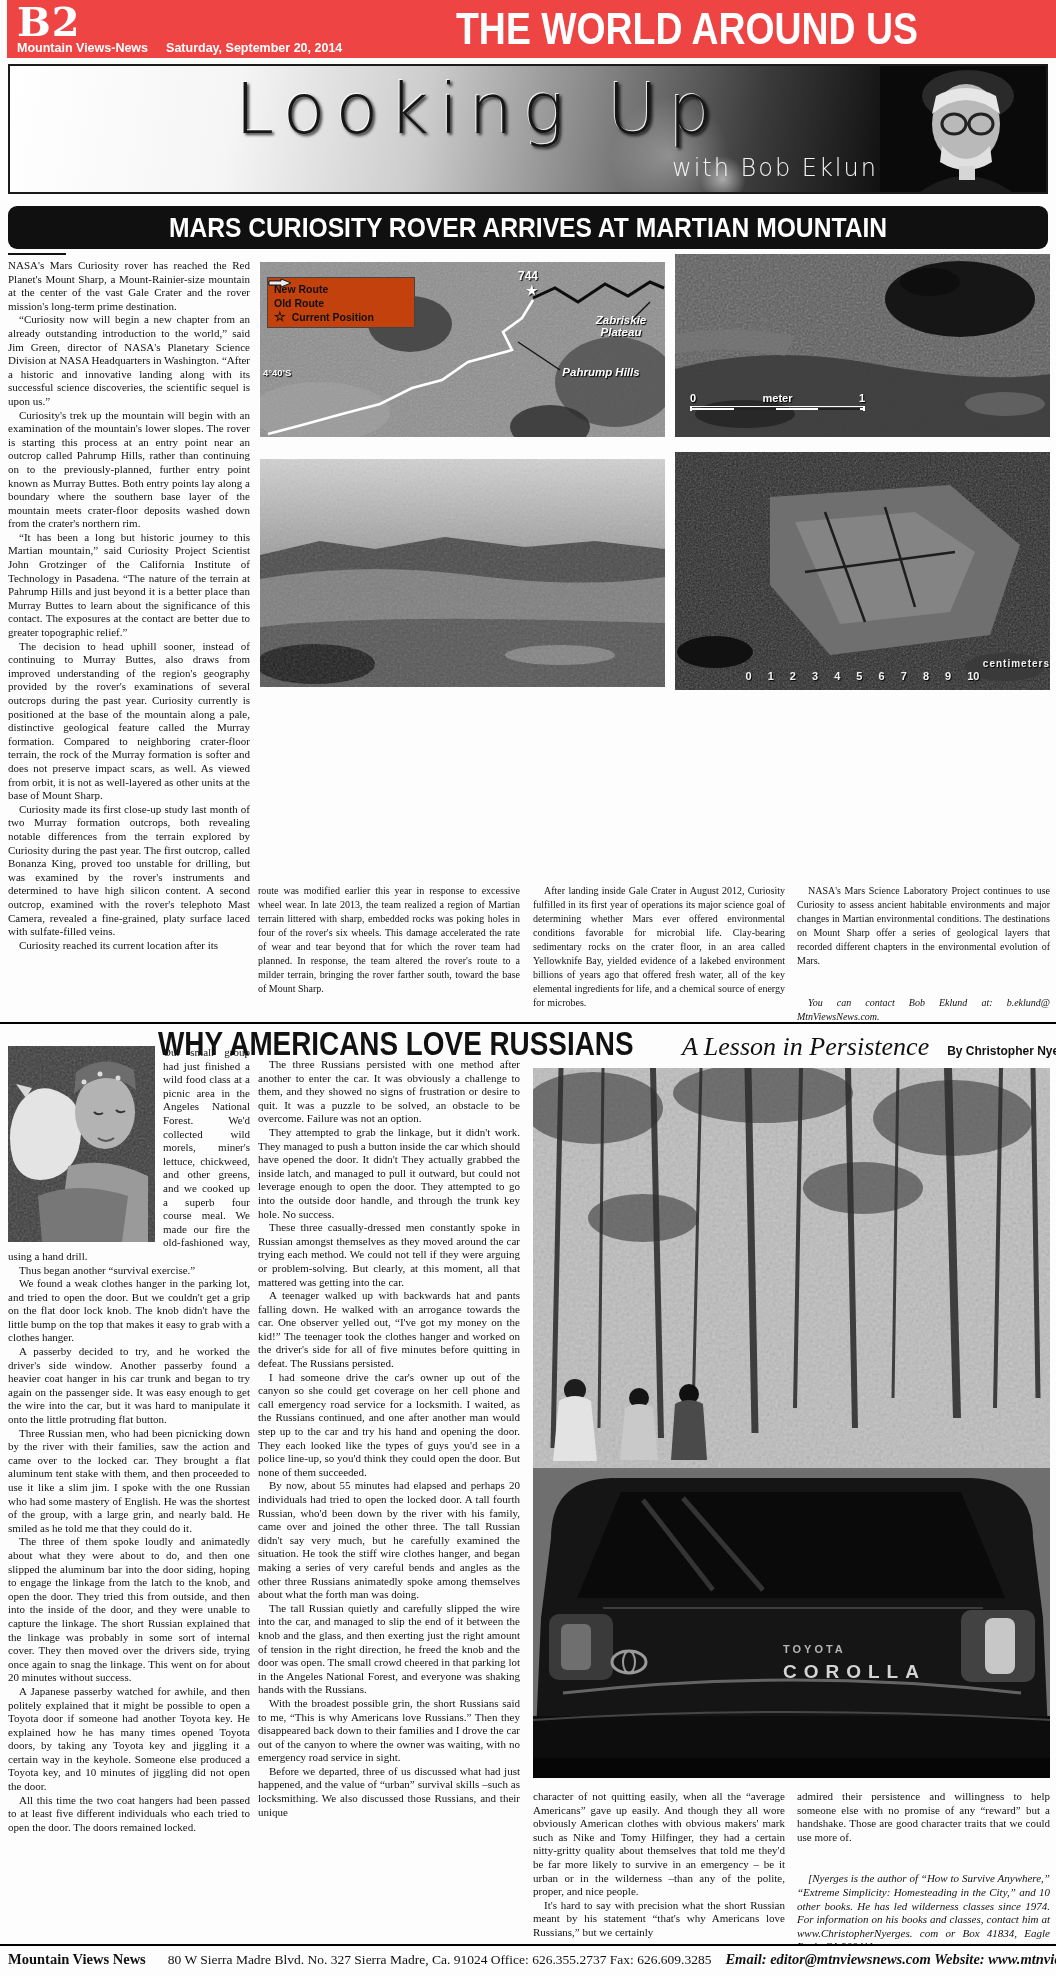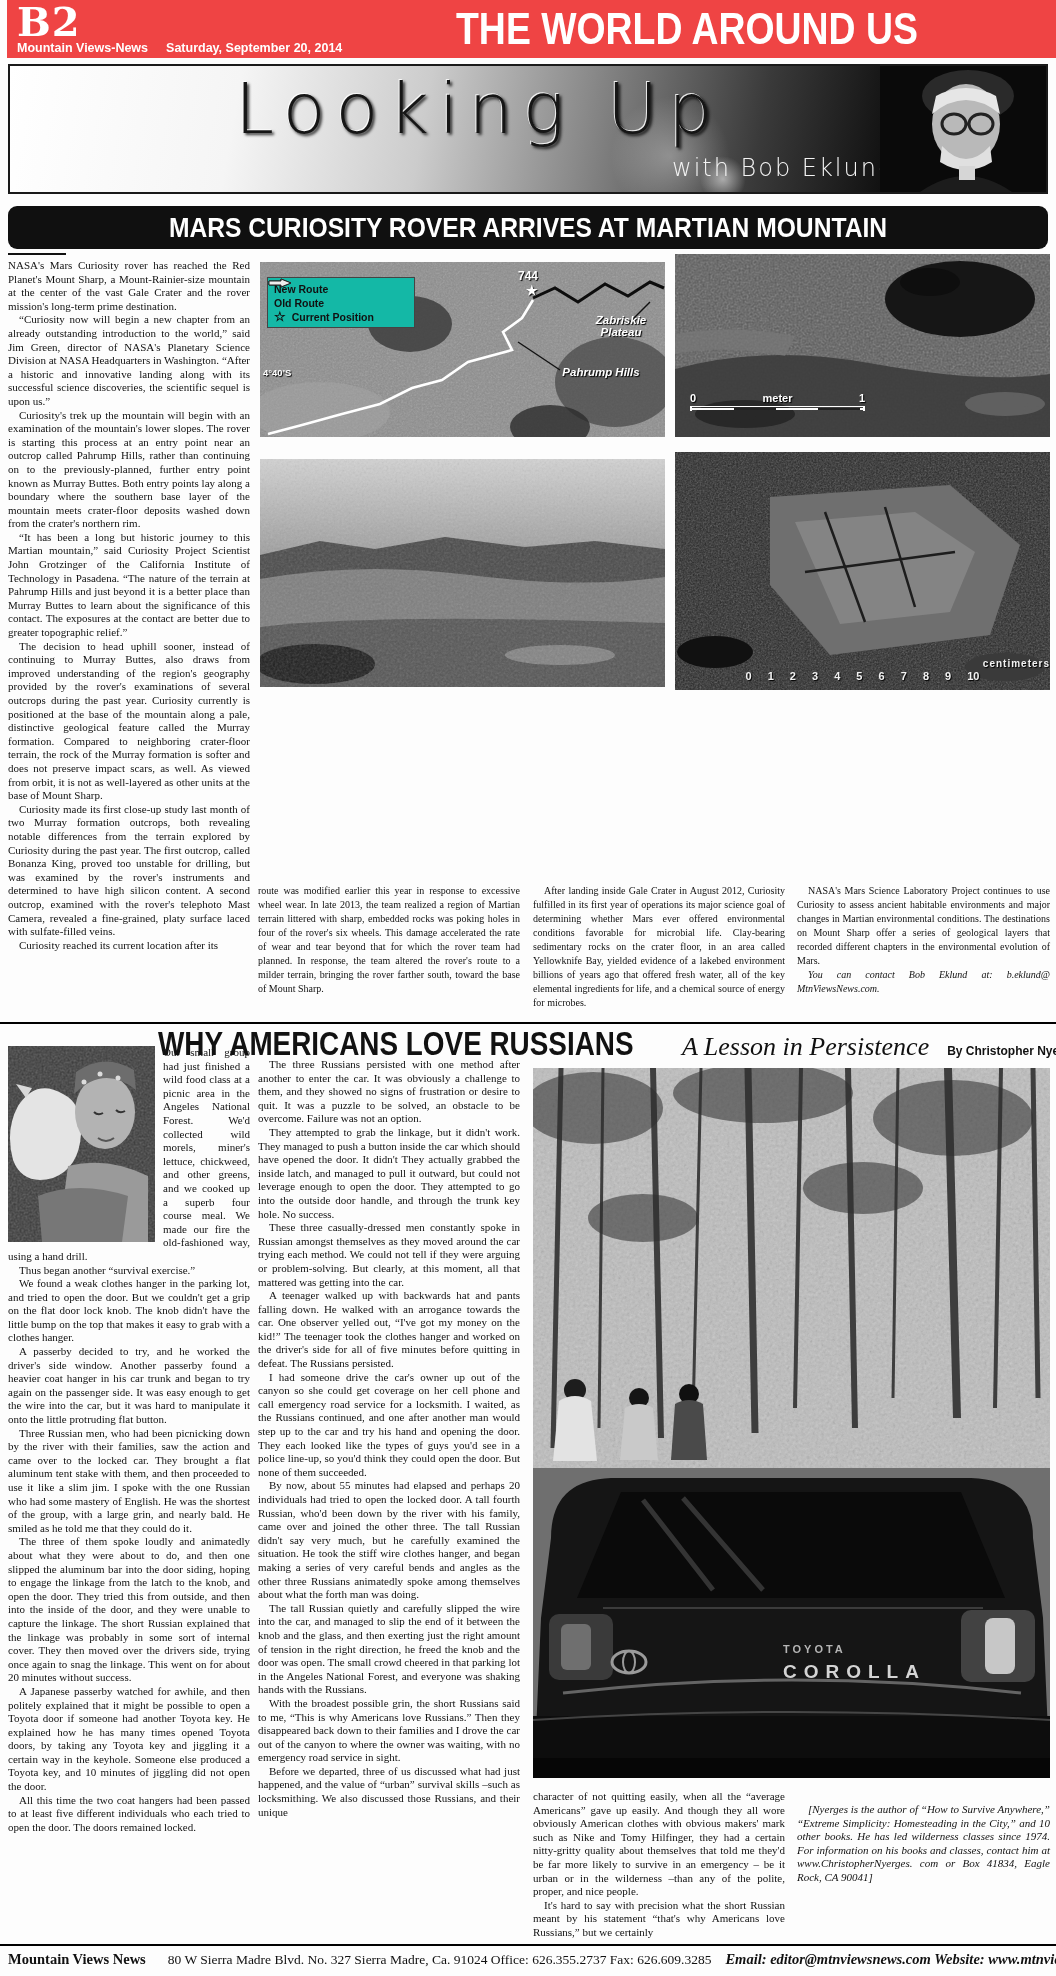--- a/index.html
+++ b/index.html
@@ -33,21 +33,21 @@
   
   .mars-bar { position:absolute; left:8px; top:206px; width:1040px; height:43px; background:#101010; border-radius:9px; }
   .mars-bar .txt { position:absolute; left:0; top:0; width:100%; height:100%; color:#fff; text-align:center; line-height:43px;
                    font-family:"Liberation Sans", sans-serif; font-weight:bold; font-size:28px;
                    transform:scaleX(0.88); transform-origin:50% 50%; white-space:nowrap; }
 
   
   .btxt { font-size:11px; line-height:13.6px; text-align:justify; }
   .btxt p { text-indent:11px; }
   .btxt p.noindent { text-indent:0; }
-  .btxt p.ital { font-style:italic; }
+  .btxt p.ital { font-style:italic;margin-top:28px; }
   .gap-top { margin-top:13px; }
   .col { position:absolute; }
   .mini-rule { position:absolute; left:8px; top:253px; width:58px; border-top:2px solid #111; }
 
   .mars-col1 { left:8px;  top:259px; width:242px; }
   .mars-col2 { left:258px; top:884px; width:262px; }
   .mars-col3 { left:533px; top:884px; width:252px; }
   .mars-col4 { left:797px; top:884px; width:253px; }
   .mars-col2, .mars-col3, .mars-col4 { font-size:10px; line-height:14px; }
 
@@ -55,21 +55,21 @@
   figure { position:absolute; overflow:hidden; background:#6f6f6f; }
   figure svg { position:absolute; left:0; top:0; }
   .fig-map     { left:260px; top:262px; width:405px; height:175px; }
   .fig-terrain { left:675px; top:254px; width:375px; height:183px; }
   .fig-pano    { left:260px; top:459px; width:405px; height:228px; }
   .fig-rock    { left:675px; top:452px; width:375px; height:238px; }
   .fig-car     { left:533px; top:1068px; width:517px; height:710px; }
 
   .maplabel { position:absolute; color:#fff; font-family:"Liberation Sans", sans-serif; font-weight:bold;
               text-shadow:1px 1px 1px #000; line-height:1.08; }
-  .legend { position:absolute; left:7px; top:15px; width:148px; background:#14b8a6; border:1px solid #444;
+  .legend { position:absolute; left:7px; top:15px; width:148px; background:#c2410c; border:1px solid #444;
             padding:4px 6px 3px 6px; font-family:"Liberation Sans", sans-serif; font-weight:bold; font-size:10.5px; color:#111; }
   .legend-row { display:flex; align-items:center; gap:6px; height:14px; }
   .legend-star { font-size:13px; line-height:10px; }
   .scalebar { position:absolute; left:15px; top:138px; width:175px; color:#fff;
               font-family:"Liberation Sans", sans-serif; font-weight:bold; font-size:11px; text-shadow:1px 1px 1px #000; }
   .scalebar .row { display:flex; justify-content:space-between; }
   .scalebar .bar { margin-top:2px; height:5px; border-left:2px solid #fff; border-right:2px solid #fff;
                    background:repeating-linear-gradient(90deg,#fff 0 42px,#222 42px 84px); background-clip:content-box; padding:1px 0; border-top:1px solid #fff;}
   .ruler { position:absolute; left:0; right:0; bottom:8px; text-align:center; color:#f2f2f2;
            font-family:"Liberation Sans", sans-serif; font-weight:bold; text-shadow:1px 1px 1px #000; }
@@ -381,20 +381,21 @@
       <path d="M0 652 q258 -16 517 0" stroke="#777" stroke-width="2" opacity="0.5" fill="none"></path>
       <rect x="0" y="690" width="517" height="20" fill="#060606"></rect>
     </svg>
   </figure>
 
   <div class="col btxt rus-col3">
     <p class="noindent">character of not quitting easily, when all the “average Americans” gave up easily. And though they all wore obviously American clothes with obvious makers' mark such as Nike and Tomy Hilfinger, they had a certain nitty-gritty quality about themselves that told me they'd be far more likely to survive in an emergency – be it urban or in the wilderness –than any of the polite, proper, and nice people.</p>
     <p>It's hard to say with precision what the short Russian meant by his statement “that's why Americans love Russians,” but we certainly</p>
   </div>
   <div class="col btxt rus-col4">
+    <p class="noindent">admired their persistence and willingness to help someone else with no promise of any “reward” but a handshake. Those are good character traits that we could use more of.</p>
     <p class="ital gap-top">[Nyerges is the author of “How to Survive Anywhere,” “Extreme Simplicity: Homesteading in the City,” and 10 other books. He has led wilderness classes since 1974. For information on his books and classes, contact him at www.ChristopherNyerges. com or Box 41834, Eagle Rock, CA 90041]</p>
   </div>
 
   <div class="footer">
     <b>Mountain Views News</b><span class="mid">80 W Sierra Madre Blvd.  No. 327  Sierra Madre, Ca.  91024   Office: 626.355.2737  Fax: 626.609.3285</span><span class="contact">Email: editor@mtnviewsnews.com  Website:  www.mtnviewsnews.com</span>
   </div>
 
 </div>
 
 </body></html>

